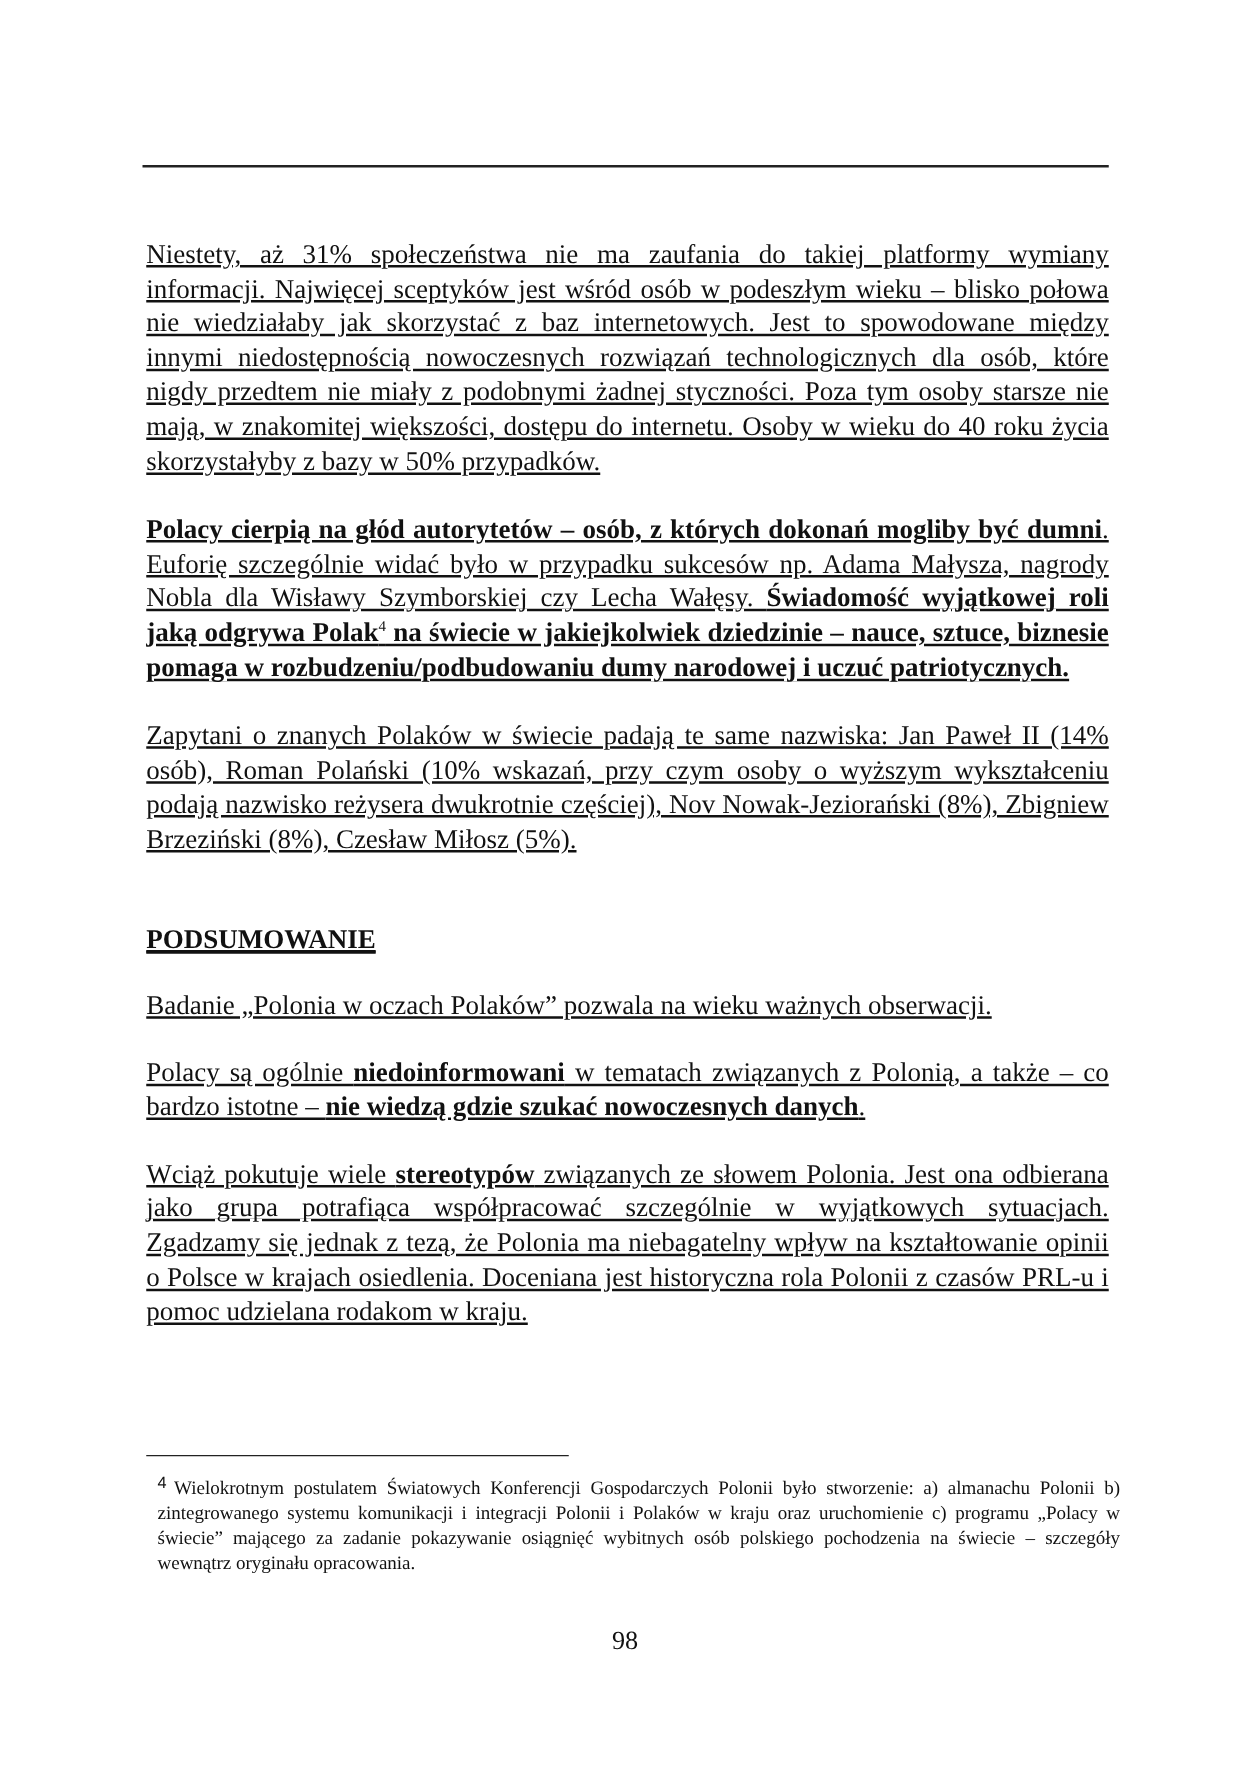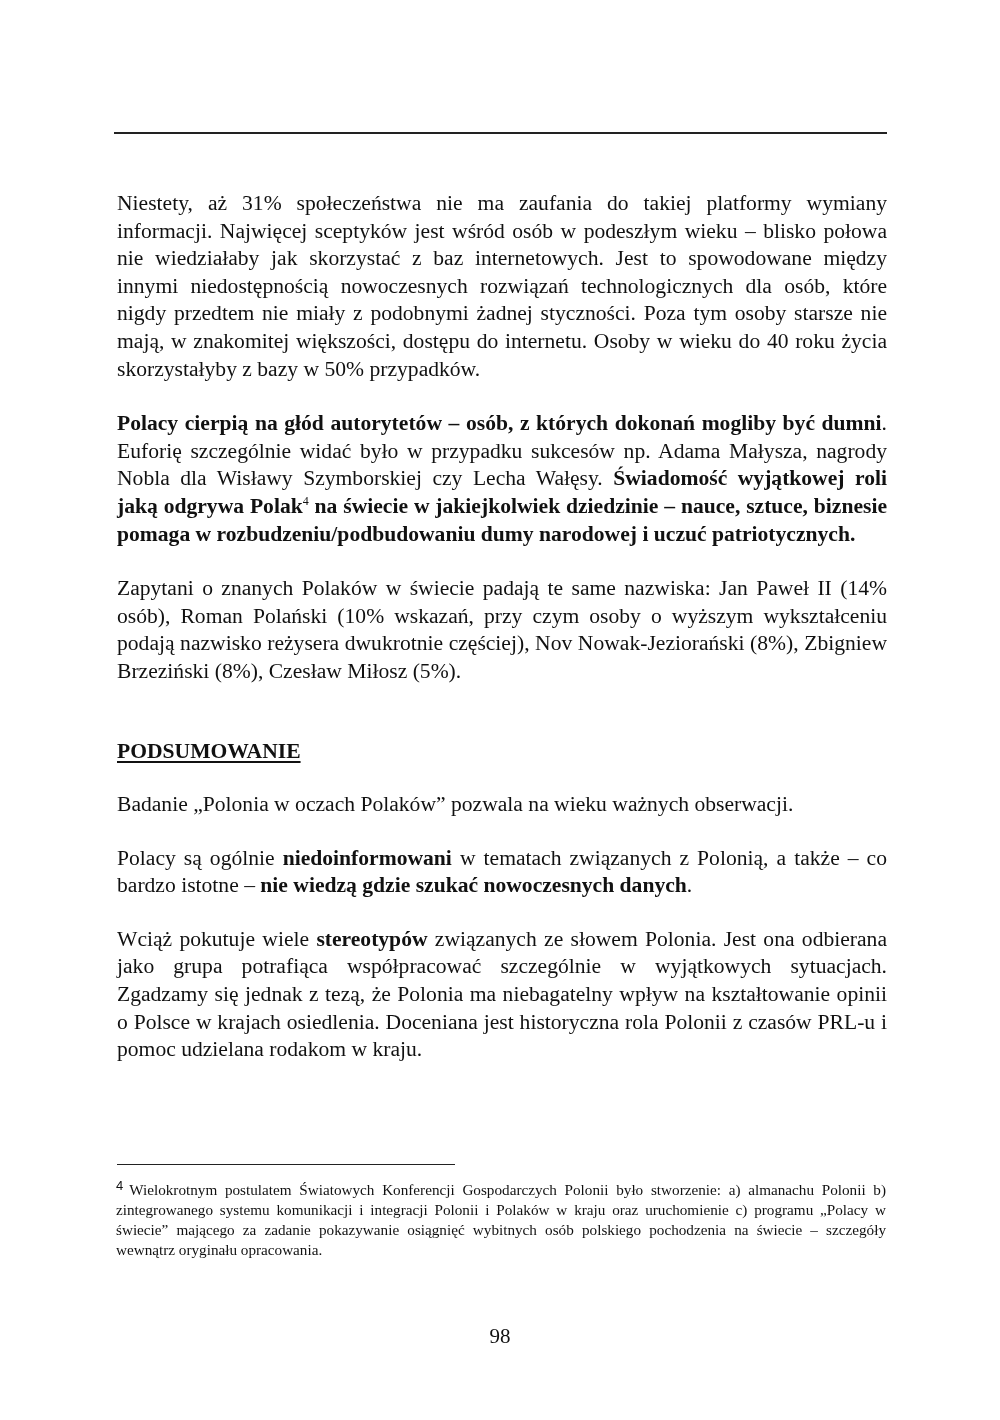--- a/index.html
+++ b/index.html
@@ -24,20 +24,21 @@
       border-top: 2px solid #222;
     }
     .content {
       position: absolute;
       left: 117px;
       top: 190px;
       width: 770px;
       font-size: 21.6px;
       line-height: 27.6px;
       text-align: justify;
+      text-decoration: underline;
     }
     .content p {
       margin: 0;
     }
     .p1 { }
     .p2 { margin-top: 27px !important; }
     .p3 { margin-top: 27px !important; }
     .heading {
       margin-top: 52px !important;
       font-weight: bold;
@@ -53,41 +54,40 @@
     .fn-rule {
       position: absolute;
       left: 117px;
       top: 1164px;
       width: 338px;
       height: 0;
       border-top: 1.5px solid #222;
     }
     .footnote {
       position: absolute;
-      left: 116px;
+      left: 126px;
       top: 1176px;
       width: 770px;
       font-size: 15.2px;
       line-height: 20px;
       text-align: justify;
     }
     .fn-mark {
       font-family: "Liberation Sans", sans-serif;
       font-size: 13px;
       vertical-align: 5px;
       margin-right: 6px;
     }
     .page-number {
       position: absolute;
       left: 0;
       width: 1000px;
       top: 1300px;
       text-align: center;
       font-size: 21px;
-      margin-top: 24px;
     }
   </style>
 </head>
 <body>
 
 <div class="top-rule"></div>
 
 <div class="content">
   <p class="p1">Niestety, aż 31% społeczeństwa nie ma zaufania do takiej platformy wymiany informacji. Najwięcej sceptyków jest wśród osób w podeszłym wieku – blisko połowa nie wiedziałaby jak skorzystać z baz internetowych. Jest to spowodowane między innymi niedostępnością nowoczesnych rozwiązań technologicznych dla osób, które nigdy przedtem nie miały z podobnymi żadnej styczności. Poza tym osoby starsze nie mają, w znakomitej większości, dostępu do internetu. Osoby w wieku do 40 roku życia skorzystałyby z bazy w 50% przypadków.</p>
 

